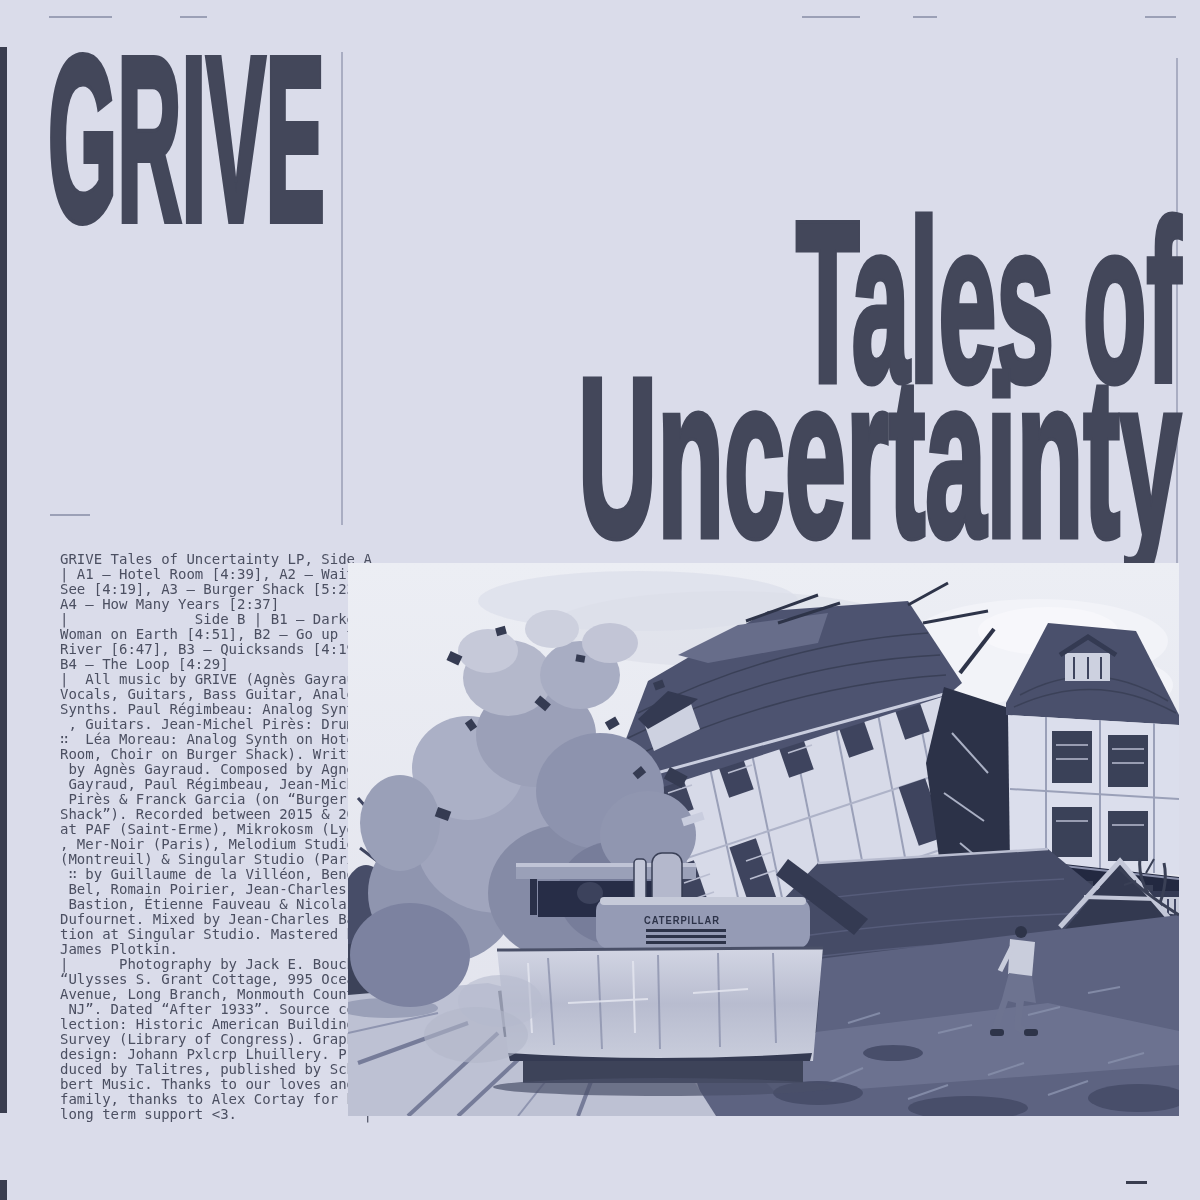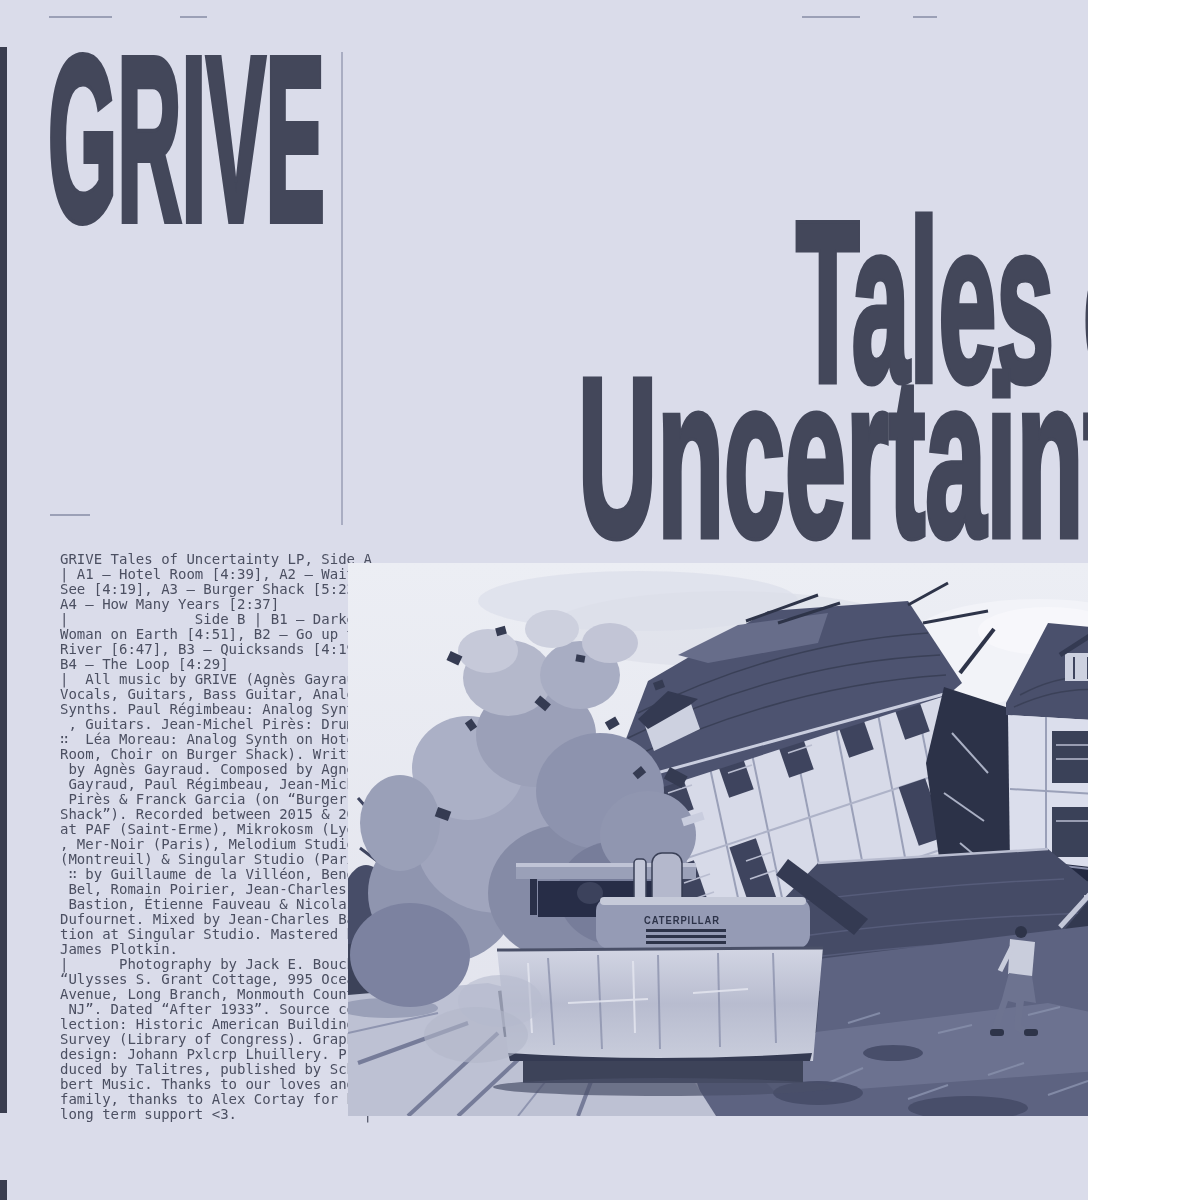--- a/index.html
+++ b/index.html
@@ -1,17 +1,17 @@
 <!DOCTYPE html>
 <html><head>
 <meta charset="utf-8">
 <style>
   html,body{margin:0;padding:0;}
   .page{
-    position:relative;width:1088px;height:1200px;
+    position:relative;width:1200px;height:1200px;
     background:#dadcea;overflow:hidden;
     font-family:"Liberation Sans",sans-serif;
   }
   .mark{position:absolute;background:#9ba0b6;}
   .mark.dark{background:#393d4f;}
   .vrule{position:absolute;width:2px;background:#a9adc2;}
   .titles-svg{position:absolute;left:0;top:0;width:1200px;height:1200px;}
   .titles-svg text{
     font-family:"Liberation Sans",sans-serif;
     font-weight:bold;fill:#43475a;

